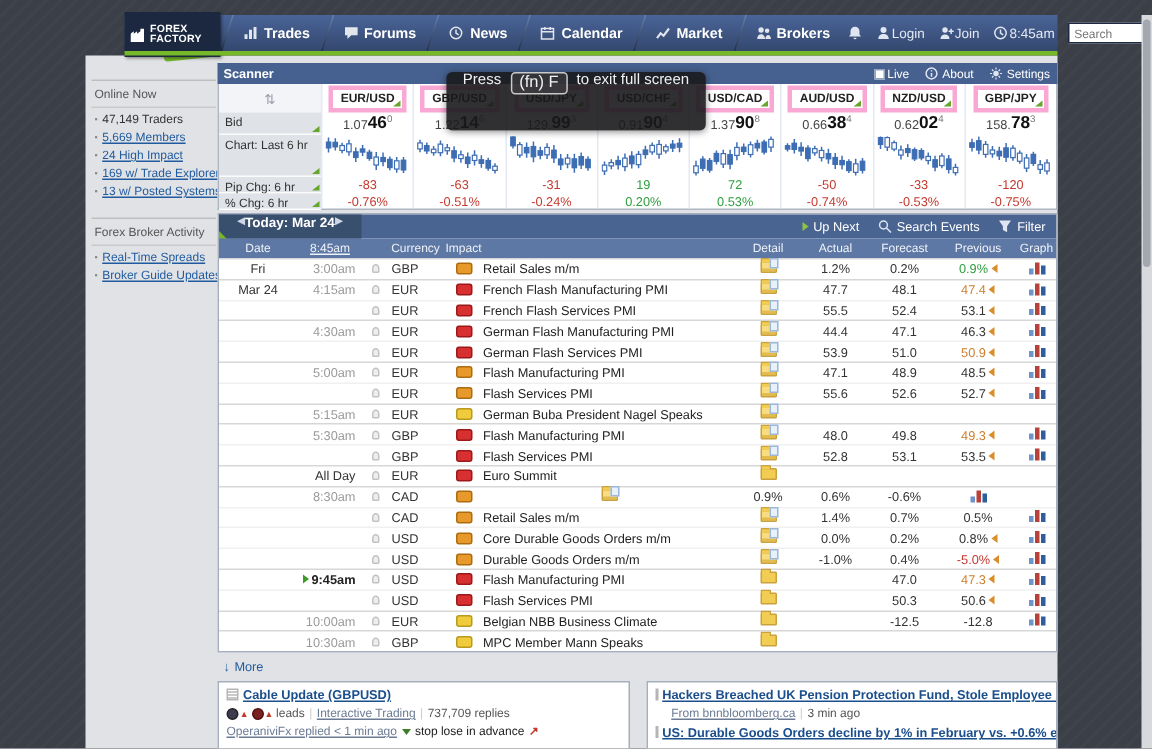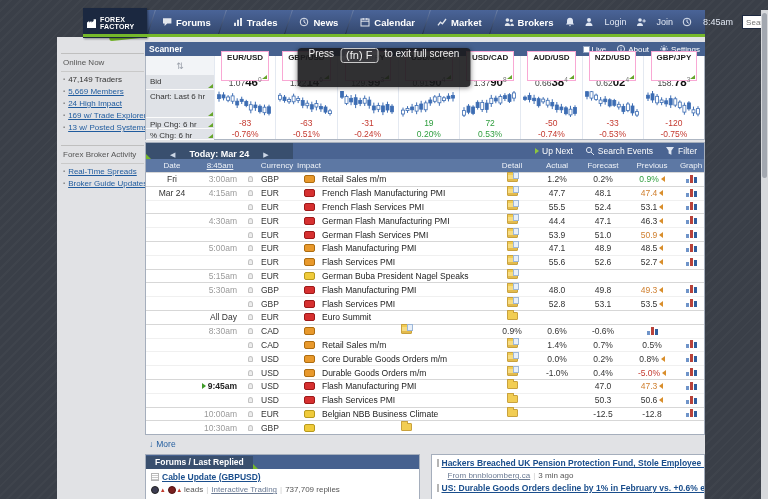--- a/index.html
+++ b/index.html
@@ -26,21 +26,21 @@
   #logo .lg-txt{color:#fff;font-weight:bold;font-size:7px;line-height:7px;letter-spacing:.2px}
   .i10{width:10px;height:10px;flex:0 0 auto}
   #nav-tabs{display:flex;align-items:stretch;margin-left:68px}
   .tab{display:flex;align-items:center;gap:4px;padding:0 11px;color:#fff;font-weight:bold;
     font-size:9.5px;position:relative;cursor:pointer}
   .tab::before{content:"";position:absolute;left:0;top:0;bottom:0;width:1px;
     background:linear-gradient(rgba(255,255,255,.2),rgba(0,0,0,.35));transform:skewX(-18deg)}
   .tab .i10{opacity:.85}
   .nav-right{margin-left:auto;display:flex;align-items:center;gap:9px;padding-right:4px;
     color:#e3e9f4;font-size:9px}
-  .nav-right .itm{display:flex;gap:11px;cursor:pointer}
+  .nav-right .itm{display:flex;gap:1px;cursor:pointer}
   #nav-search{width:64px;height:14px;font-size:8px;border:1px solid #1d2940;padding:0 3px;
     font-family:"Liberation Sans",sans-serif}
   #green-line{position:absolute;left:26px;top:24px;right:0;height:3px;background:var(--accent-green,#76b82a);z-index:7}
   #swoosh{position:absolute;left:52px;top:21px;width:100px;height:5px;border-radius:3px;
     background:var(--accent-green,#76b82a);transform:rotate(-6deg);z-index:5}
 
   
   #content{position:absolute;left:0;top:27px;right:0;bottom:0;background:#e1e2e5;overflow:hidden}
 
   
@@ -69,37 +69,37 @@
   .scan-labels .lab{background:#dfe2e7;border-bottom:1px solid #fbfbfb;position:relative;
     font-size:8px;color:#333;padding:2px 0 0 4px;white-space:nowrap}
   .scan-labels .sorter{background:#f2f4f7;display:flex;align-items:center;justify-content:center;
     color:#9aa0aa;font-size:9px}
   .gtri{position:relative}
   .gtri::after{content:"";position:absolute;right:1px;bottom:1px;width:0;height:0;
     border-style:solid;border-width:0 0 4px 5px;border-color:transparent transparent #67a62c transparent}
   .scan-col{flex:1;display:grid;grid-template-rows:19px 15px 28px 11px 11px;
     border-left:1px solid #e4e9f1;text-align:center}
   .pair-cell{display:flex;align-items:center;justify-content:center}
-  .pair-box{border:1px solid #f9a8d4;font-weight:bold;font-size:8px;padding:1px 5px 18px;color:#222;
+  .pair-box{border:3px solid #f9a8d4;font-weight:bold;font-size:8px;padding:1px 5px 2px;color:#222;
     background:#fff;cursor:pointer;white-space:nowrap}
   .bid-cell{font-family:Liberation Sans, sans-serif;font-size:8.5px;color:#444;display:flex;
     align-items:center;justify-content:center;gap:0}
   .bid-cell b{font-size:11.5px;color:#111;line-height:11px}
   .bid-cell sup{font-size:6.5px;color:#777;position:relative;top:-3px}
   .chart-cell{display:flex;align-items:center;justify-content:center}
   .pipv,.pctv{font-size:8.5px;line-height:11px}
   .c-pos{color:var(--positive-green,#2f9e3f)}
   .c-neg{color:var(--negative-red,#c4392f)}
   .c-rev{color:var(--revised-orange,#cf7f2e)}
 
   
   #calendar{margin-top:2px;border:1px solid #a5aebc;background:#fff}
   .cal-head{height:16px;background:#4a6492;display:flex;align-items:center;color:#fff}
-  .today-tab{background:var(--tab-dark-blue,#394f6e);height:16px;display:flex;align-items:flex-end;
-    gap:14px;padding:0 24px;position:relative;cursor:pointer}
+  .today-tab{background:var(--tab-dark-blue,#394f6e);height:16px;display:flex;align-items:flex-start;
+    gap:0;padding:0 12px;position:relative;cursor:pointer}
   .today-tab::after{content:"";position:absolute;left:0;bottom:0;width:0;height:0;
     border-bottom:5px solid var(--accent-green,#76b82a);border-right:5px solid transparent}
   .arr{font-size:7px;color:#ccd6e5;cursor:pointer}
   .today-title{font-weight:bold;font-size:9px;white-space:nowrap}
   .cal-actions{margin-left:auto;display:flex;gap:12px;align-items:center;padding-right:7px;font-size:8.5px}
   .cal-actions .itm{display:flex;align-items:center;gap:3px;cursor:pointer}
   .next-glyph{width:0;height:0;border-left:4px solid #8cc63f;border-top:3px solid transparent;
     border-bottom:3px solid transparent;display:inline-block}
   .cal-subhead{height:13px;background:var(--subheader-blue,#5d78a4);color:#eef2f8;font-size:8px;
     display:grid;grid-template-columns:var(--cal-cols);align-items:center;text-align:center}
@@ -198,29 +198,29 @@
         <path d="M0 10V4.5l2.2-1.6v1.6L4.4 2.9v1.6L6.6 2.9v1.6V1.2H9V10z"></path>
       </svg>
       <div class="lg-txt">
         <div>FOREX</div>
         <div>FACTORY</div>
       </div>
     </div>
     <div id="nav-tabs">
         <div class="tab">
           <svg class="i10" viewBox="0 0 10 10" fill="currentColor">
+            <path d="M1 9V5.8h2V9zM4 9V2.8h2V9zM7 9V1h2v8z"></path>
+          </svg>
+          <span>Trades</span>
+        </div>
+        <div class="tab">
+          <svg class="i10" viewBox="0 0 10 10" fill="currentColor">
             <path d="M1 1.2h8.4v5.3H5.2L2.6 9V6.5H1z"></path>
           </svg>
           <span>Forums</span>
-        </div>
-        <div class="tab">
-          <svg class="i10" viewBox="0 0 10 10" fill="currentColor">
-            <path d="M1 9V5.8h2V9zM4 9V2.8h2V9zM7 9V1h2v8z"></path>
-          </svg>
-          <span>Trades</span>
         </div>
         <div class="tab">
           <svg class="i10" viewBox="0 0 10 10" fill="currentColor">
             <circle cx="5" cy="5" r="3.8" fill="none" stroke="currentColor"></circle>
             <path d="M5 2.6V5l1.8 1.3" fill="none" stroke="currentColor"></path>
           </svg>
           <span>News</span>
         </div>
         <div class="tab">
           <svg class="i10" viewBox="0 0 10 10" fill="currentColor">
@@ -1085,44 +1085,39 @@
                 </span></div>
   </div>
             <div class="cal-row grp">
     <div class="c-date"></div>
     <div class="c-time">
                 <span>10:30am</span>
               </div>
     <div class="c-alert"><span class="bell"></span></div>
     <div class="c-cur">GBP</div>
     <div class="c-imp"><span class="imp yellow"></span></div>
+    <div class="c-event">MPC Member Mann Speaks</div>
     <div class="c-detail"><span class="folder closed"></span></div>
     <div class="c-val "></div>
     <div class="c-val"></div>
     <div class="c-prev">
                 <span class=""></span>
               </div>
     <div class="c-graph"></div>
   </div>
           </div>
       </div>
 
       <div id="more-bar">
         <span>↓</span>
         <span>More</span>
       </div>
 
       <div id="bottom">
         <div class="bpanel">
-          <div class="panel-head">
-            <span class="head-tab">
-              <span>Forums / Last Replied</span>
-                <i class="gt"></i>
-            </span>
-          </div>
           <div class="bbody">
             <div class="f-line">
               <span class="th-icon"></span>
               <a class="blink">Cable Update (GBPUSD)</a>
             </div>
             <div class="f-line">
               <span class="avatar av1"></span>
                 <span class="red-mark">▴</span>
               <span class="avatar av2"></span>
                 <span class="red-mark">▴</span>

